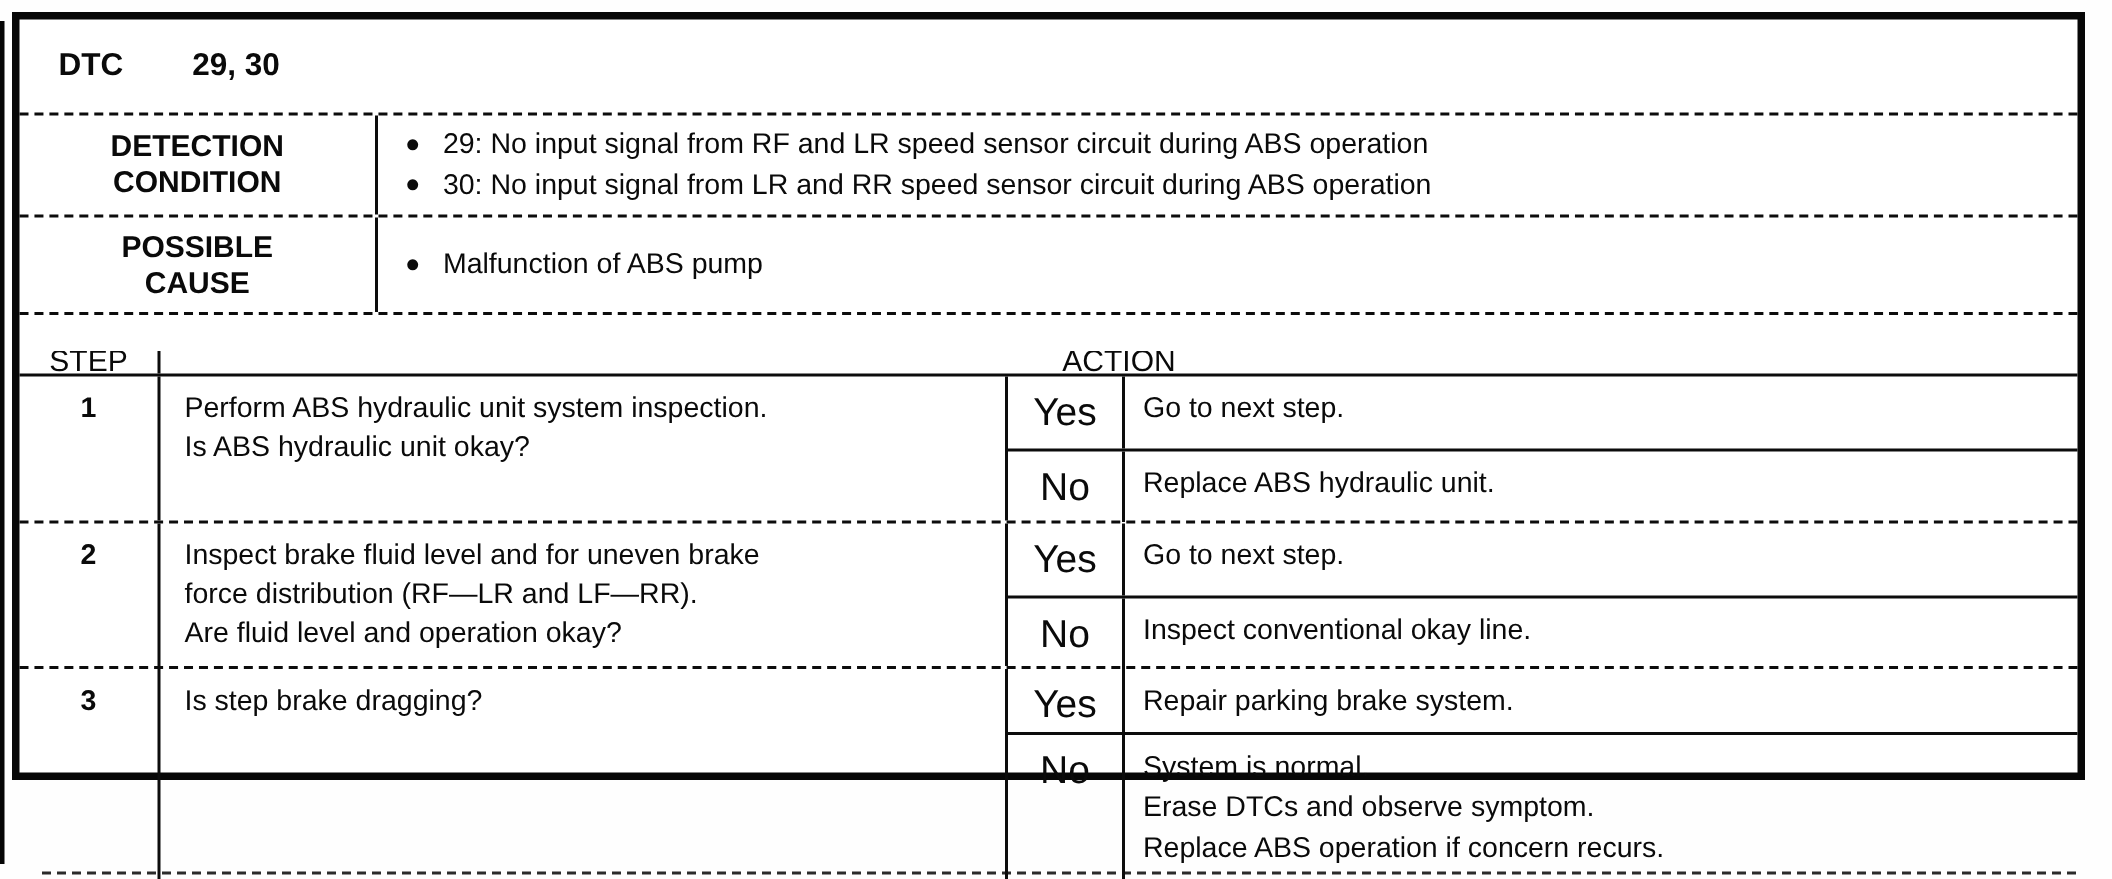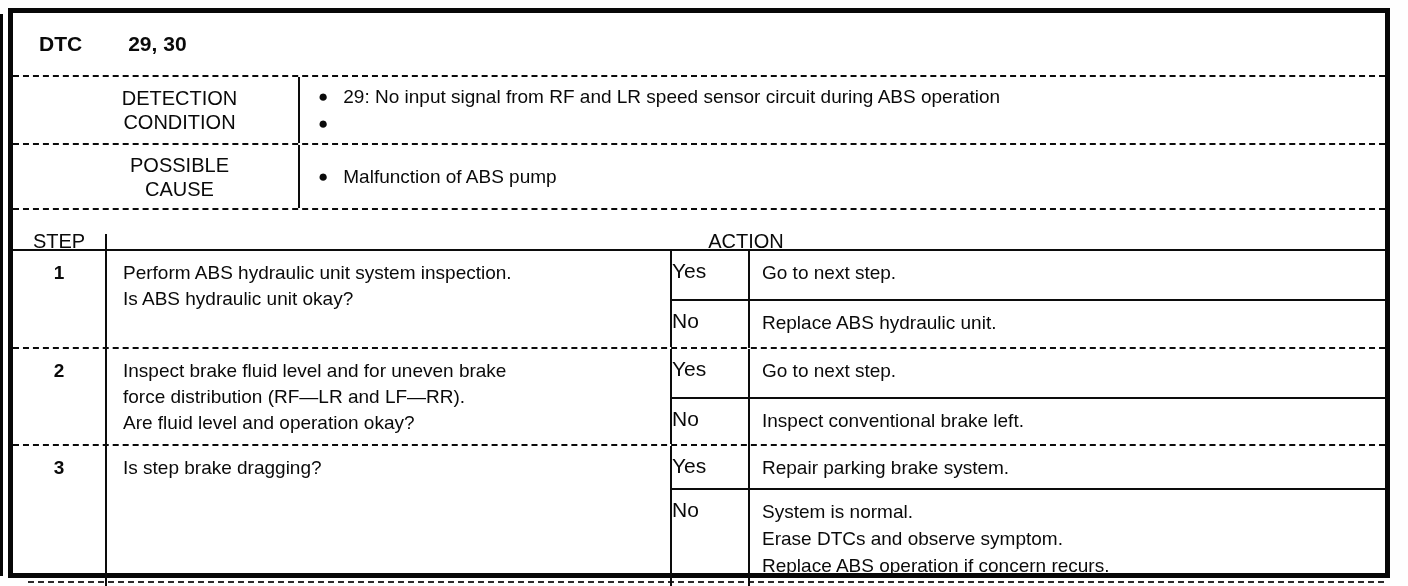--- a/index.html
+++ b/index.html
@@ -25,21 +25,21 @@
   }
   .scan-edge-bottom {
     position: absolute;
     left: 28px; top: 581px;
     width: 1356px; height: 0;
     border-top: 2px dashed #2a2a2a;
   }
   .doc-table {
     position: absolute;
     left: 8px; top: 8px;
-    width: 1382px; height: 570px;
+    width: 1382px; height: 512px;
     box-sizing: border-box;
     border: 5px solid #070707;
     background: #ffffff;
     display: flex;
     flex-direction: column;
   }
   .row {
     display: flex;
     flex-direction: row;
     box-sizing: border-box;
@@ -79,25 +79,24 @@
     font-weight: 700;
     font-size: 20px;
     line-height: 25px;
   }
   .label-cell {
     flex: 0 0 237px;
     display: flex;
     align-items: center;
     justify-content: center;
     text-align: center;
-    font-weight: 400;
+    font-weight: 700;
     font-size: 20px;
     line-height: 24px;
     white-space: pre-line;
-    margin-left: 48px;
   }
   .content-cell {
     flex: 1 1 auto;
     display: flex;
     flex-direction: column;
     justify-content: center;
     padding-left: 18px;
     font-size: 19px;
     line-height: 27px;
   }
@@ -150,22 +149,23 @@
     box-sizing: border-box;
   }
   .yn-row + .yn-row { border-top: 2px solid #0c0c0c; }
   .yn-row-yes { flex: 0 0 auto; }
   .yn-row-no { flex: 1 1 auto; }
   .row-step1 .yn-row-yes { height: 48px; }
   .row-step2 .yn-row-yes { height: 48px; }
   .row-step3 .yn-row-yes { height: 42px; }
   .yn-cell {
     flex: 0 0 76px;
+    text-align: center;
     padding-top: 8px;
-    font-size: 21px;
+    font-size: 26px;
     box-sizing: border-box;
   }
   .action-cell {
     flex: 1 1 auto;
     border-left: 2px solid #0c0c0c;
     padding: 8px 8px 12px 12px;
     font-size: 19px;
     line-height: 27px;
     white-space: pre-line;
     box-sizing: border-box;
@@ -190,20 +190,21 @@
     <div class="row row-detection">
       <div class="cell label-cell">DETECTION
 CONDITION</div>
       <div class="cell content-cell">
         <div class="bullet-line">
           <span class="bullet">●</span>
           <span>29: No input signal from RF and LR speed sensor circuit during ABS operation</span>
         </div>
         <div class="bullet-line">
           <span class="bullet">●</span>
+          <span>30: No input signal from LR and RR speed sensor circuit during ABS operation</span>
         </div>
       </div>
     </div>
 
     <div class="row row-cause">
       <div class="cell label-cell">POSSIBLE
 CAUSE</div>
       <div class="cell content-cell">
         <div class="bullet-line">
           <span class="bullet">●</span>
@@ -238,21 +239,21 @@
       <div class="cell insp-text-cell">Inspect brake fluid level and for uneven brake
 force distribution (RF—LR and LF—RR).
 Are fluid level and operation okay?</div>
       <div class="yn-group">
         <div class="yn-row yn-row-yes">
           <div class="yn-cell">Yes</div>
           <div class="action-cell">Go to next step.</div>
         </div>
         <div class="yn-row yn-row-no">
           <div class="yn-cell">No</div>
-          <div class="action-cell">Inspect conventional brake left.</div>
+          <div class="action-cell">Inspect conventional okay line.</div>
         </div>
       </div>
     </div>
 
     <div class="row row-step3">
       <div class="cell step-num-cell">3</div>
       <div class="cell insp-text-cell">Is step brake dragging?</div>
       <div class="yn-group">
         <div class="yn-row yn-row-yes">
           <div class="yn-cell">Yes</div>

